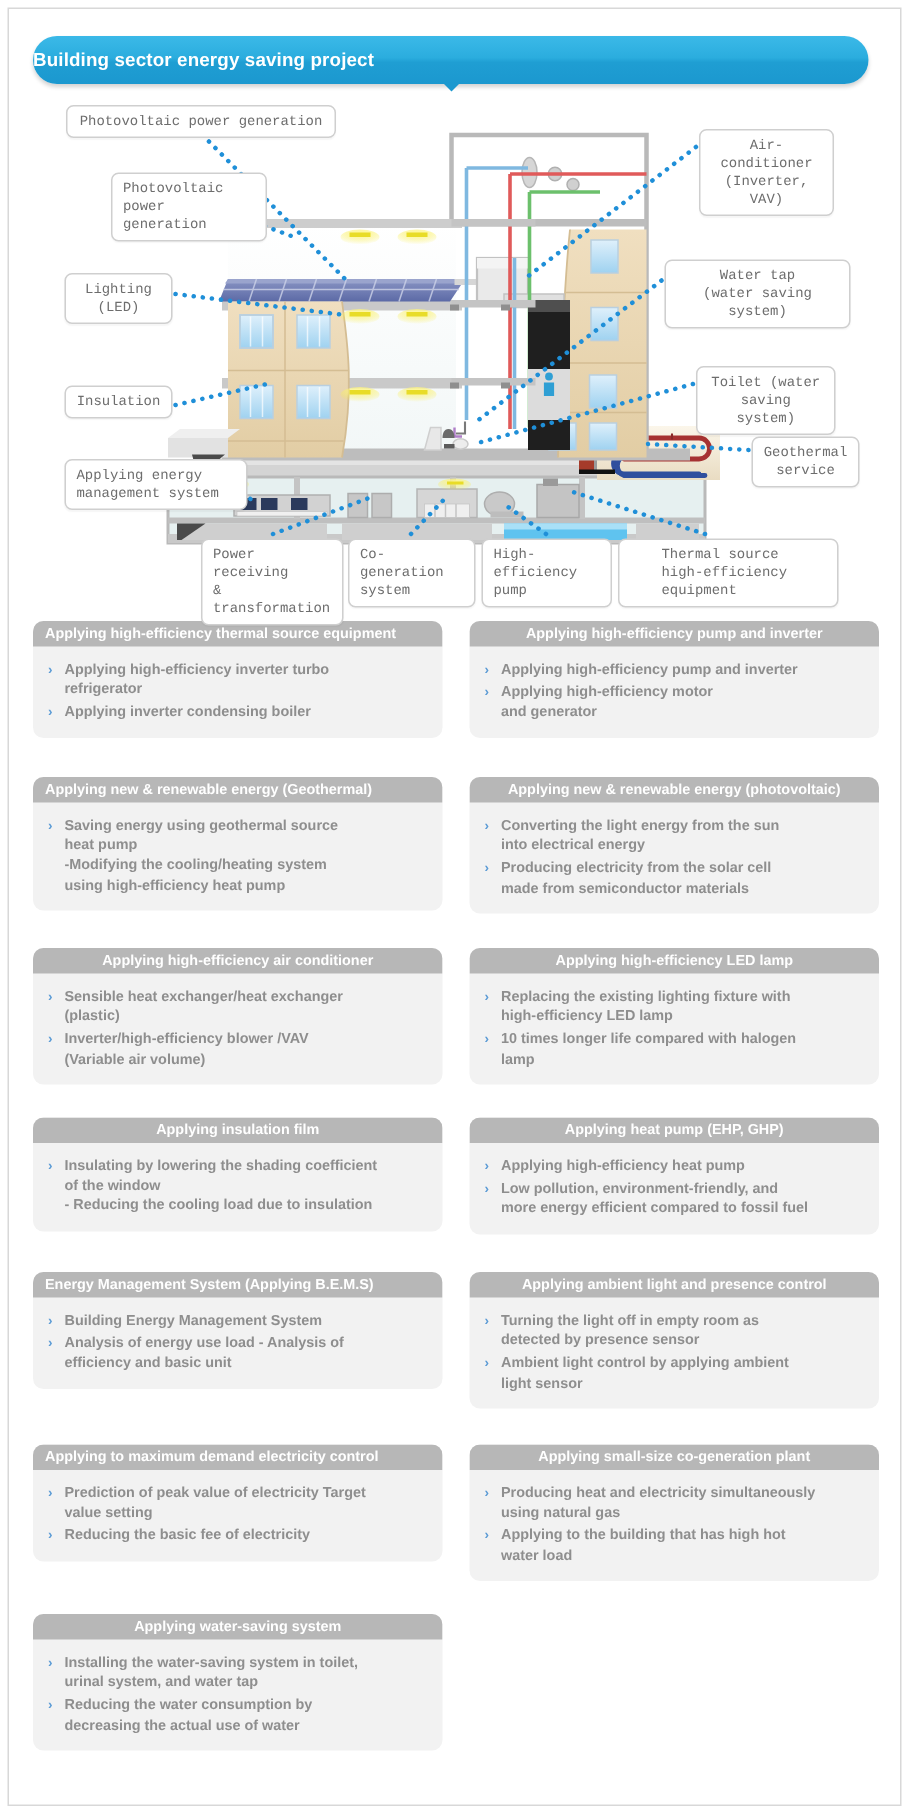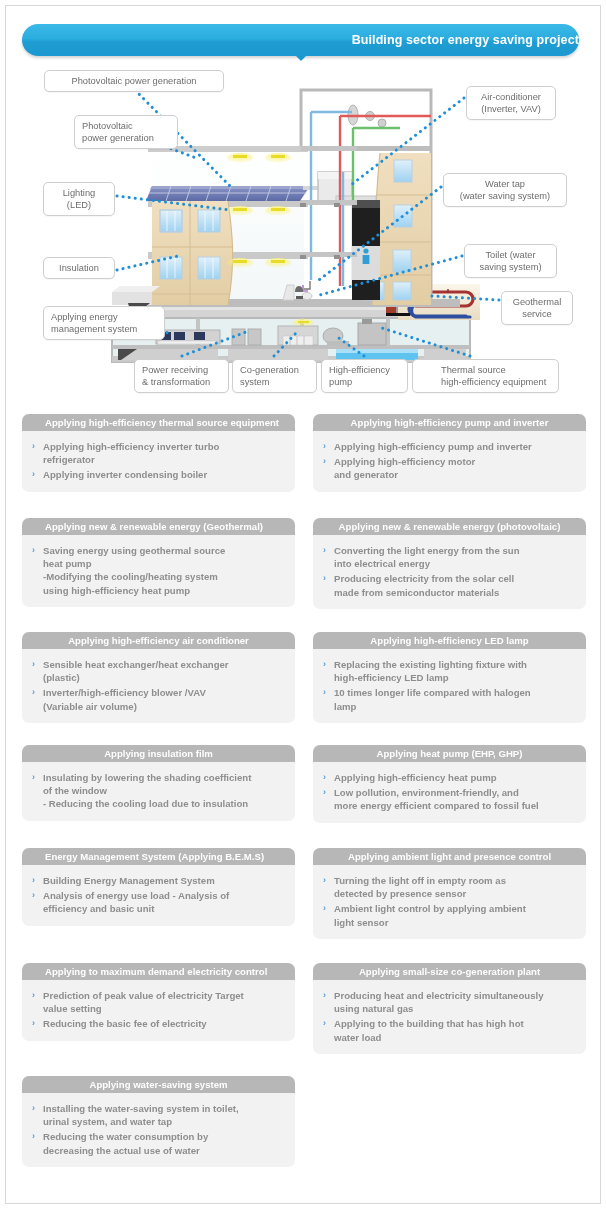--- a/index.html
+++ b/index.html
@@ -22,36 +22,36 @@
   #title-bar {
     position: absolute;
     left: 22px; top: 24px;
     width: 557px; height: 32px;
     border-radius: 16px;
     background: linear-gradient(to bottom, #3bb9e8 0%, #2badde 45%, #1f9ed3 55%, #1b98cf 100%);
     box-shadow: 0 2px 3px rgba(0,0,0,0.18);
     color: #ffffff;
     font-size: 12.5px;
     font-weight: bold;
-    display: flex; align-items: center; justify-content: flex-end;
+    display: flex; align-items: center; justify-content: flex-start;
     letter-spacing: .1px;
     z-index: 5;
   }
   #title-arrow {
     position: absolute;
     left: 295px; top: 55px;
     width: 0; height: 0;
     border-left: 6px solid transparent;
     border-right: 6px solid transparent;
     border-top: 6px solid #1b98cf;
     z-index: 5;
   }
 
   
-  #diagram { position: absolute; left: 0; top: 60px; width: 606px; height: 340px; }
+  #diagram { position: absolute; left: 0; top: 60px; width: 606px; height: 340px; font-family: Liberation Mono, monospace; }
   #diagram svg { position: absolute; left: 0; top: 0; }
 
   .dlabel {
     position: absolute;
     border: 1px solid #cfcfcf;
     border-radius: 5px;
     background: #ffffff;
     color: #6d6d6d;
     font-size: 9.3px;
     line-height: 12px;
@@ -72,21 +72,21 @@
     overflow: hidden;
     background: #f2f2f2;
   }
   .card-head {
     background: #b7b7b7;
     color: #ffffff;
     font-size: 9.6px;
     font-weight: bold;
     line-height: 17px;
     height: 17px;
-    padding: 0 23px;
+    padding: 0 8px;
     white-space: nowrap;
     overflow: hidden;
   }
   .card-head.center { text-align: center; }
   .card-head.left   { text-align: left; }
   .card-body { padding: 9px 10px 10px 9px; }
   .bullet {
     position: relative;
     padding-left: 12px;
     color: #8e8e8e;

